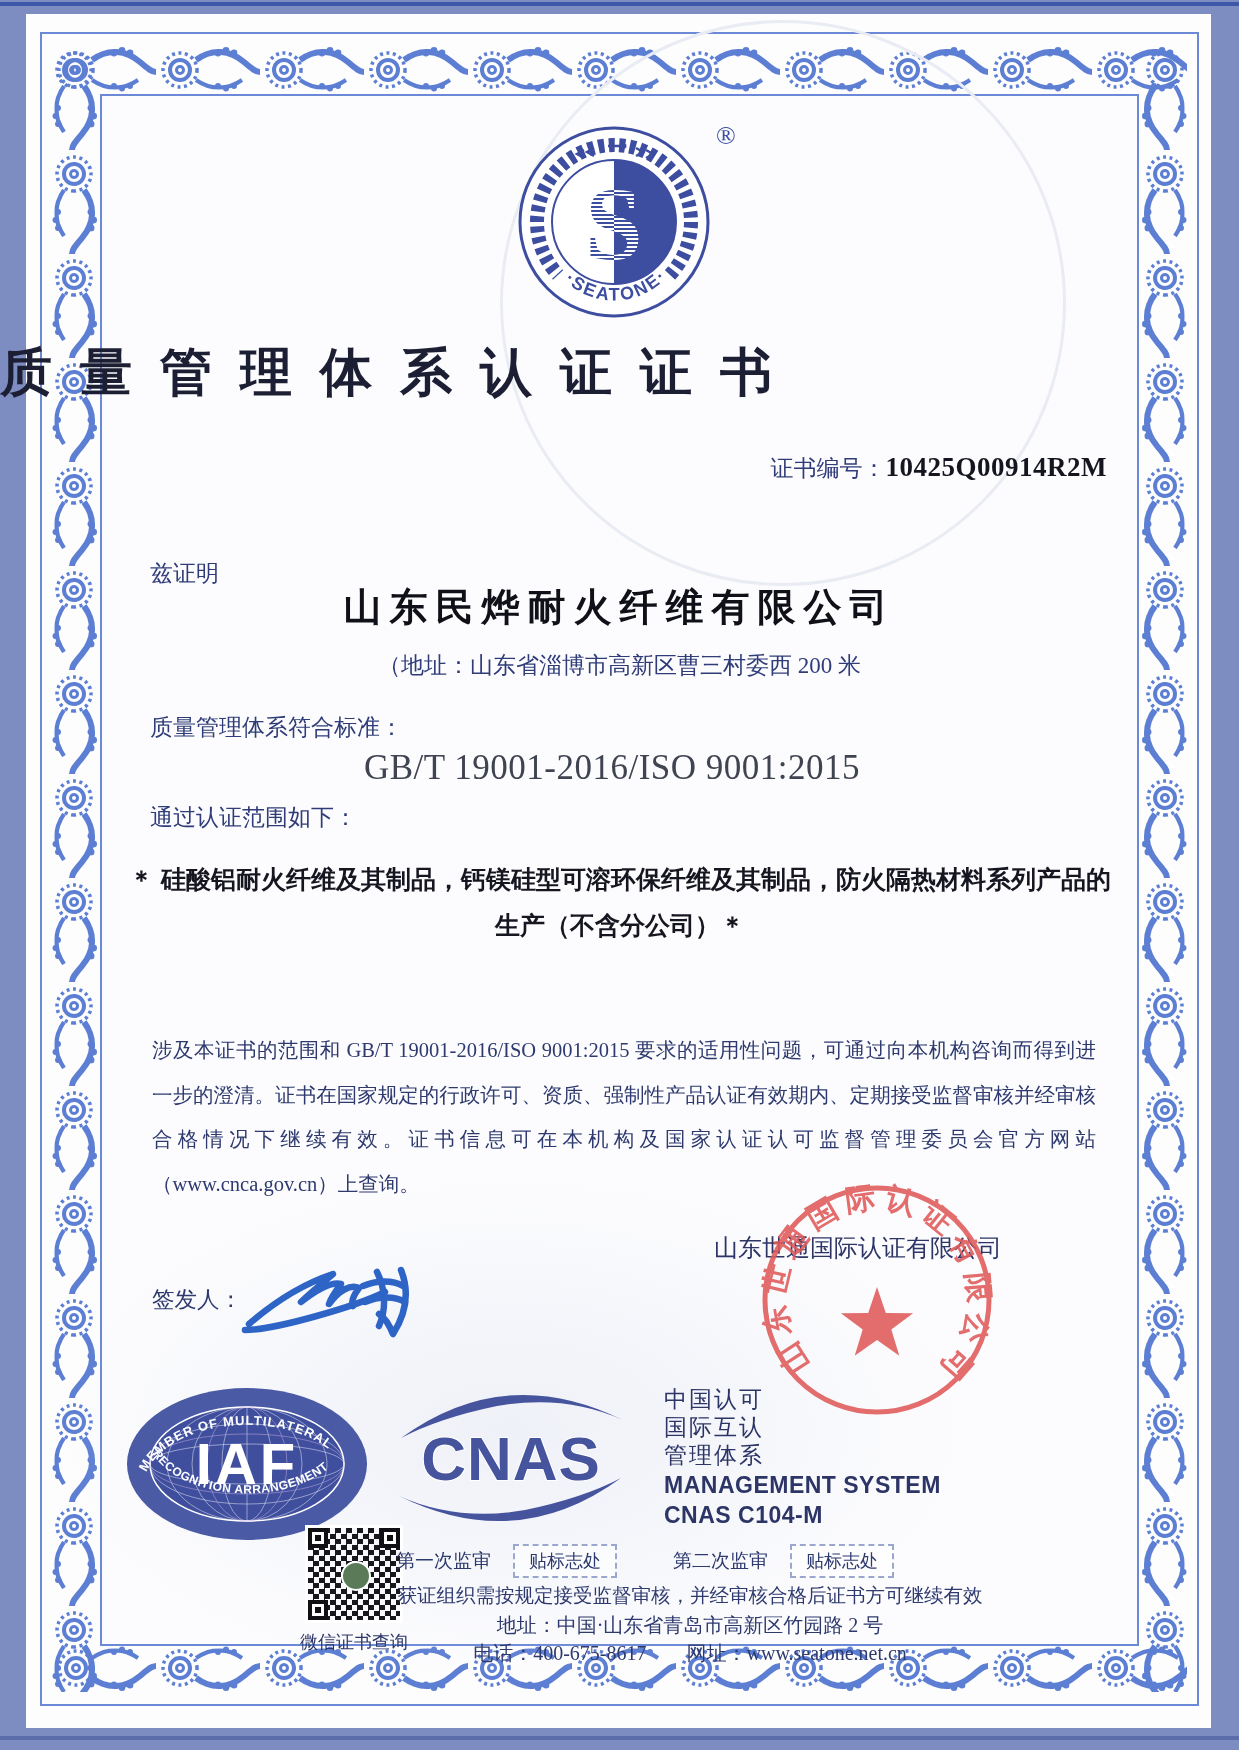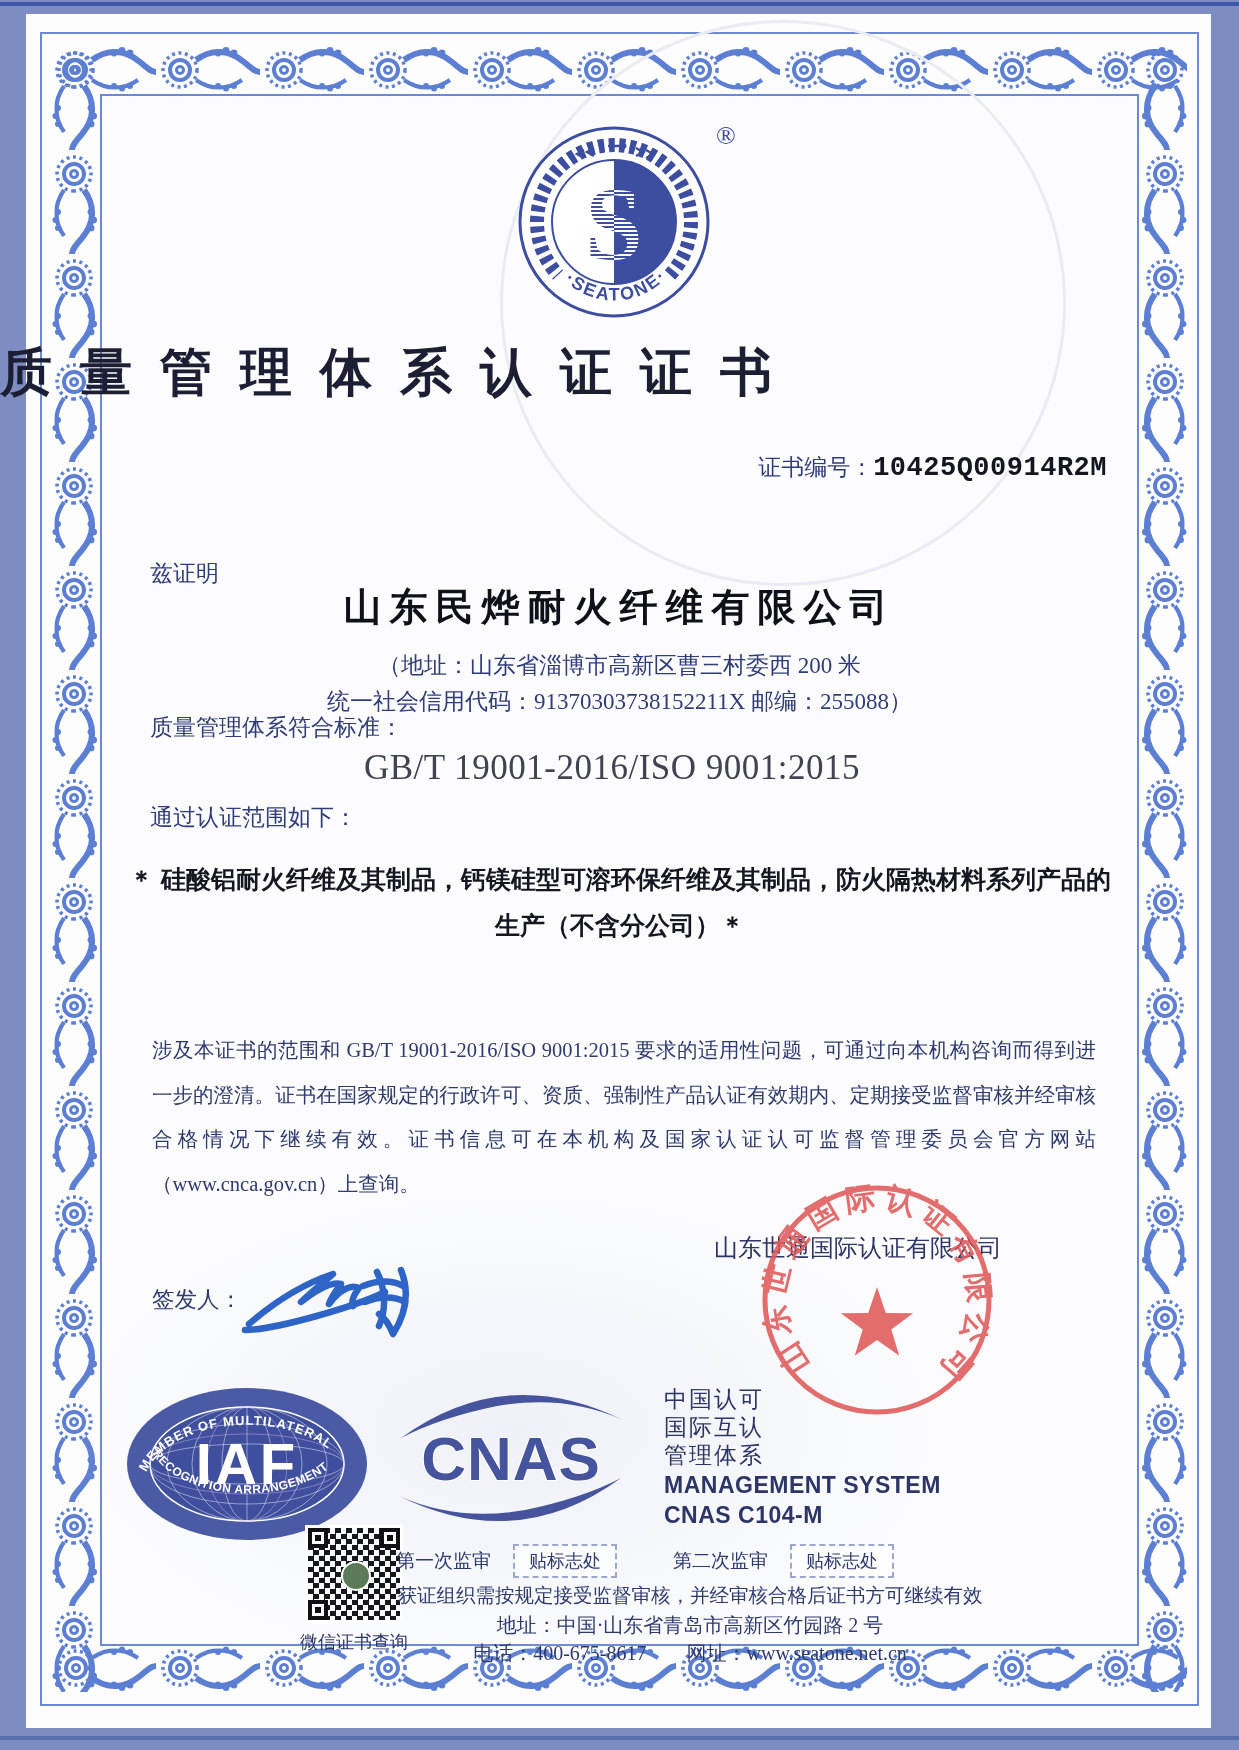--- a/index.html
+++ b/index.html
@@ -11,21 +11,21 @@
   .outer-line{position:absolute;left:40px;right:40px;top:32px;bottom:44px;border:2px solid #6c89d8;}
   .inner-line{position:absolute;left:100px;right:100px;top:94px;bottom:104px;border:2px solid #6c89d8;}
   .band{position:absolute;}
   .content{position:absolute;left:102px;right:102px;top:96px;bottom:106px;background:#fcfcfe;}
   .wm-circle{position:absolute;left:500px;top:20px;width:560px;height:560px;border:3px solid #e9ecf3;border-radius:50%;}
   .wm-cloud{position:absolute;left:60px;top:1180px;width:900px;height:500px;background:radial-gradient(closest-side,rgba(213,220,235,.35),rgba(213,220,235,0));}
   .abs{position:absolute;}
   .navy{color:#2f3c78;}
   .title{left:0;right:0;top:338px;font-size:52px;font-weight:700;letter-spacing:28px;color:#1c1f33;}
   .certno{right:132px;top:452px;font-size:23px;color:#2f3c78;}
-  .certno b{font-size:27px;color:#14151f;font-family:Liberation Mono, monospace;letter-spacing:.5px;}
+  .certno b{font-size:27px;color:#14151f;font-family:Liberation Serif, serif;letter-spacing:.5px;}
   .certify{left:150px;top:558px;font-size:23px;}
   .company{left:0;right:0;top:582px;text-align:center;font-size:38px;font-weight:700;letter-spacing:8px;color:#101118;}
   .addr1{left:0;right:0;top:650px;text-align:center;font-size:23px;}
   .addr2{left:0;right:0;top:686px;text-align:center;font-size:23px;}
   .std-label{left:150px;top:712px;font-size:23px;}
   .std-value{left:0;right:15px;top:748px;text-align:center;font-size:35px;color:#3f4450;font-family:Liberation Serif, serif;letter-spacing:.5px;}
   .scope-label{left:150px;top:802px;font-size:23px;}
   .scope-value{left:124px;width:992px;top:856px;text-align:center;font-size:25px;font-weight:700;color:#15161f;line-height:1.85;font-family:"Liberation Sans","DejaVu Sans",sans-serif;}
   .legal{left:152px;width:944px;top:1028px;font-size:20.5px;line-height:2.18;text-align:justify;color:#2e3a6e;}
   .issue-line,.valid-line,.signer{font-size:22.5px;color:#2e3a6e;}
@@ -157,21 +157,20 @@
     </g>
     <text x="216" y="36" font-size="26" fill="#3d4d9f">®</text>
   </svg>
 
   <div class="abs title">质量管理体系认证证书</div>
   <div class="abs certno"><span>证书编号：</span><b>10425Q00914R2M</b></div>
 
   <div class="abs certify navy">兹证明</div>
   <div class="abs company">山东民烨耐火纤维有限公司</div>
   <div class="abs addr1 navy">（地址：山东省淄博市高新区曹三村委西 200 米</div>
-  <div class="abs addr2 navy">统一社会信用代码：91370303738152211X 邮编：255088）</div>
 
   <div class="abs std-label navy">质量管理体系符合标准：</div>
   <div class="abs std-value">GB/T 19001-2016/ISO 9001:2015</div>
 
   <div class="abs scope-label navy">通过认证范围如下：</div>
   <div class="abs scope-value">＊ 硅酸铝耐火纤维及其制品，钙镁硅型可溶环保纤维及其制品，防火隔热材料系列产品的生产（不含分公司）＊</div>
 
   <div class="abs legal">涉及本证书的范围和 GB/T 19001-2016/ISO 9001:2015 要求的适用性问题，可通过向本机构咨询而得到进一步的澄清。证书在国家规定的行政许可、资质、强制性产品认证有效期内、定期接受监督审核并经审核合格情况下继续有效。证书信息可在本机构及国家认证认可监督管理委员会官方网站（www.cnca.gov.cn）上查询。</div>
 
 

